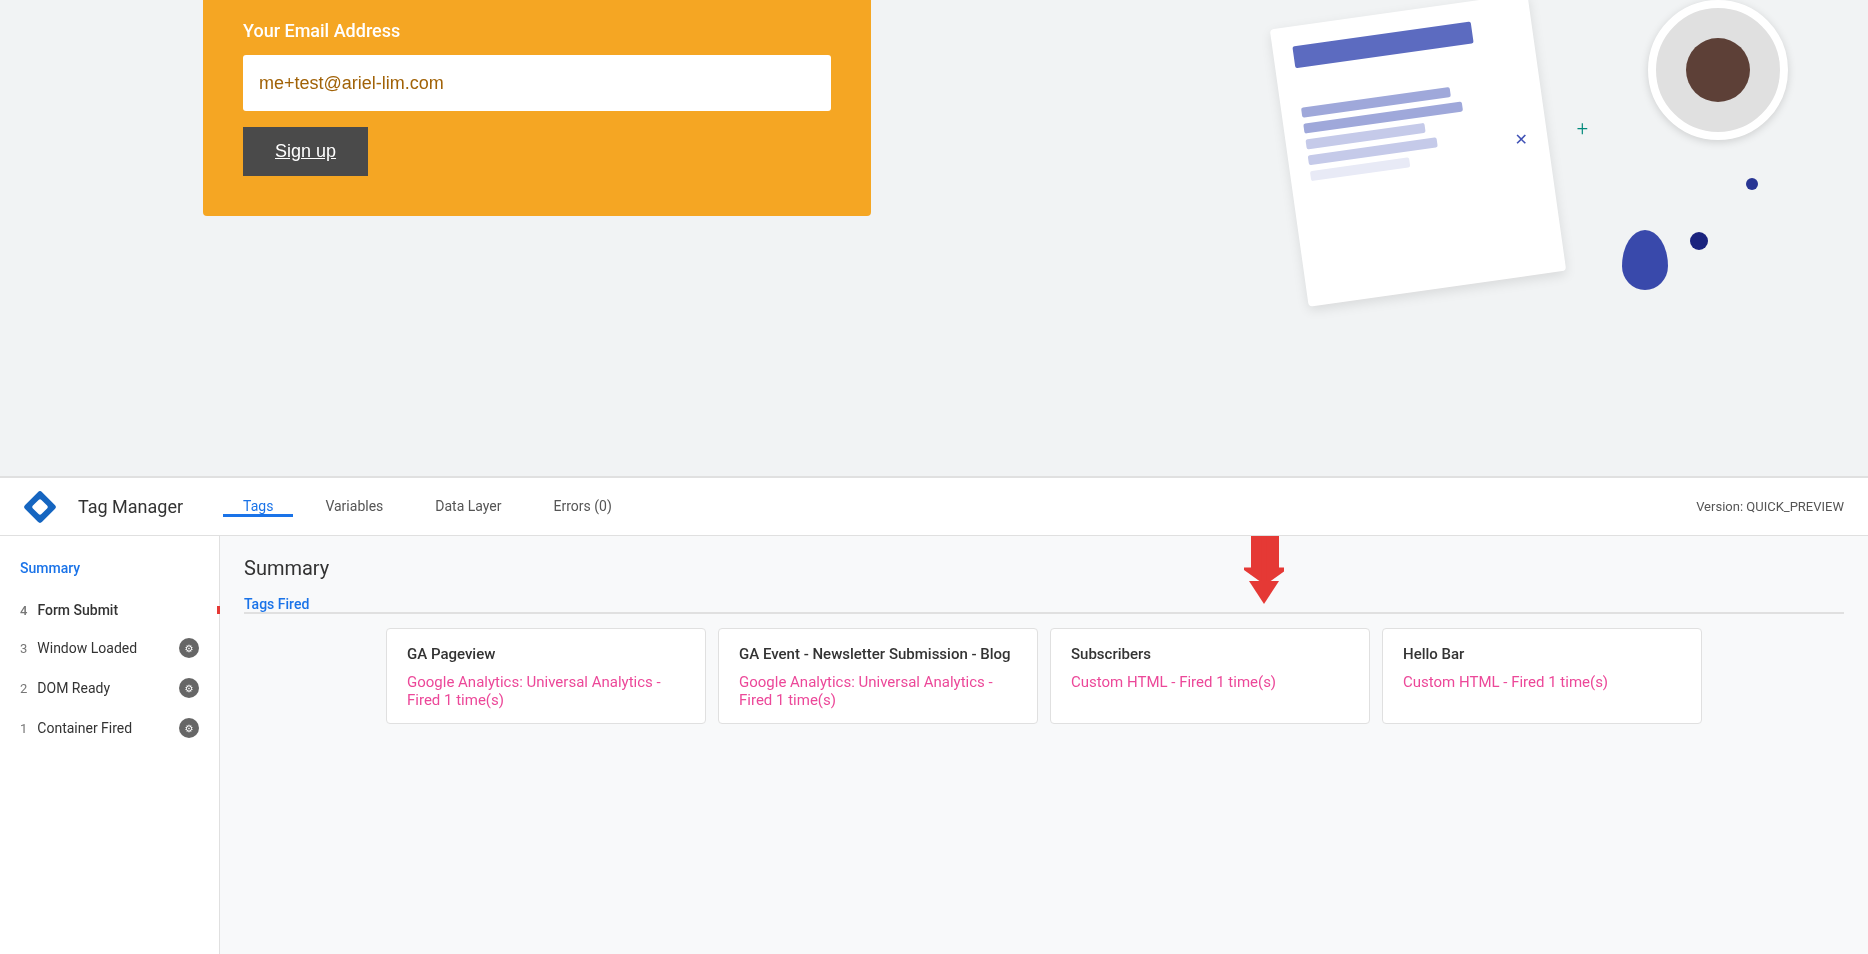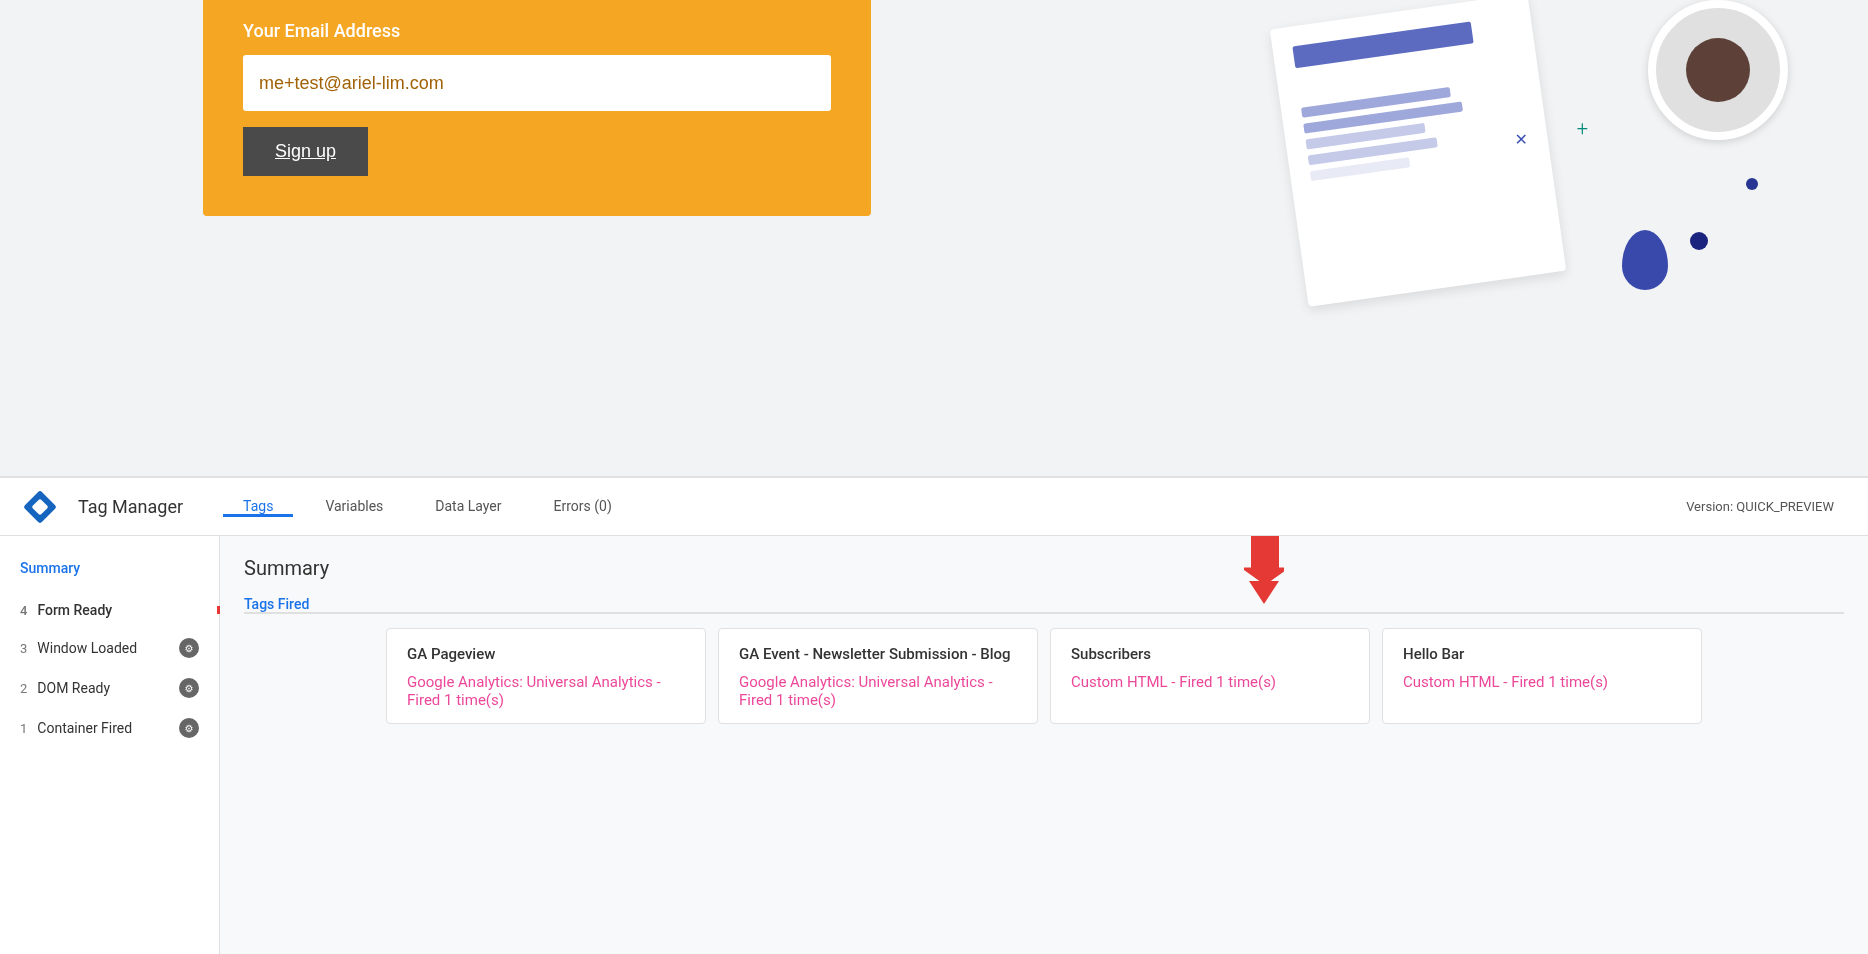--- a/index.html
+++ b/index.html
@@ -234,21 +234,21 @@
       margin-bottom: -1px;
     }
 
     .tm-nav-item.active {
       color: #1a73e8;
       border-bottom: 3px solid #1a73e8;
     }
 
     .tm-version {
       position: absolute;
-      right: 34px;
+      right: 24px;
       font-size: 13px;
       color: #555;
     }
 
     
     .tm-body {
       display: flex;
       flex: 1;
       overflow: hidden;
     }
@@ -419,21 +419,21 @@
     <div class="tm-version">Version: QUICK_PREVIEW</div>
   </div>
 
   <div class="tm-body">
 
     <div class="tm-sidebar">
       <div class="tm-sidebar-summary">Summary</div>
 
       <div class="tm-sidebar-item active" style="position:relative;">
         <span class="item-num">4</span>
-        <span class="item-label">Form Ready</span>
+        <span class="item-label">Form Submit</span>
 
         <svg width="60" height="24" viewBox="0 0 60 24" style="position:absolute; right:-58px; top:50%; transform:translateY(-50%);">
           <polygon points="60,12 30,0 30,8 0,8 0,16 30,16 30,24" fill="#e53935"></polygon>
           <line x1="60" y1="12" x2="0" y2="12" stroke="#e53935" stroke-width="3"></line>
         </svg>
         <svg width="50" height="22" viewBox="0 0 50 22" style="position:absolute; right:-52px; top:50%; transform:translateY(-50%);">
           <polygon points="0,11 20,0 20,7 50,7 50,15 20,15 20,22" fill="#e53935"></polygon>
         </svg>
       </div>
 

